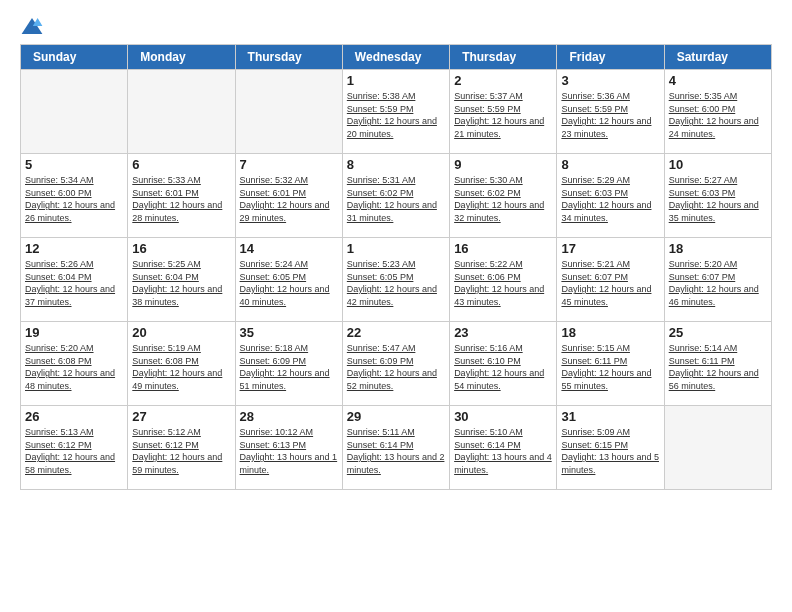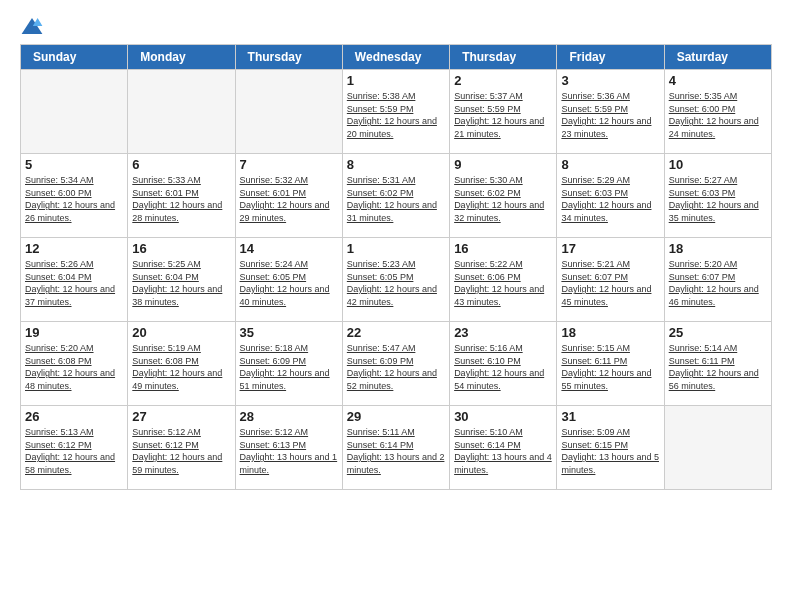--- a/index.html
+++ b/index.html
@@ -329,21 +329,21 @@
           </td>
           <td>
             <span class="day-number">27</span>
             <div class="day-info">Sunrise: 5:12 AM
 Sunset: 6:12 PM
 Daylight: 12 hours
 and 59 minutes.</div>
           </td>
           <td>
             <span class="day-number">28</span>
-            <div class="day-info">Sunrise: 5:12 AM
+            <div class="day-info">Sunrise: 10:12 AM
 Sunset: 6:13 PM
 Daylight: 13 hours
 and 1 minute.</div>
           </td>
           <td>
             <span class="day-number">29</span>
             <div class="day-info">Sunrise: 5:11 AM
 Sunset: 6:14 PM
 Daylight: 13 hours
 and 2 minutes.</div>

